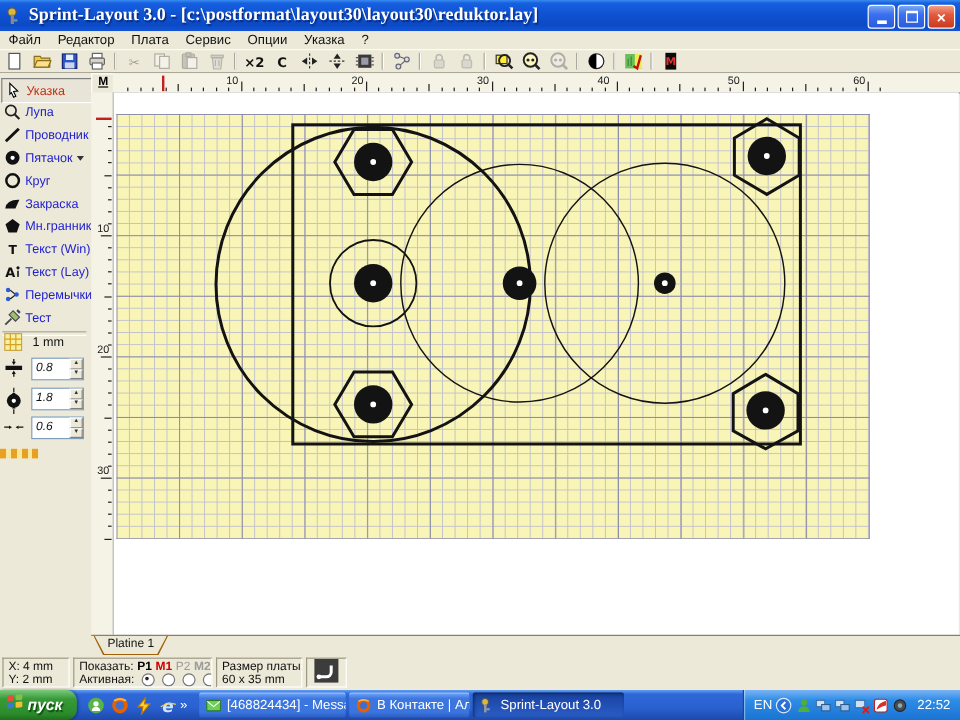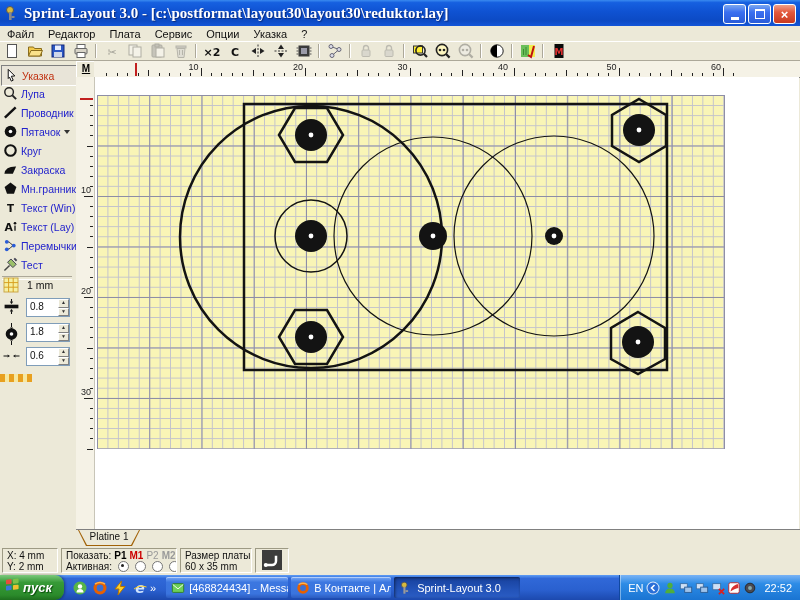--- a/index.html
+++ b/index.html
@@ -39,21 +39,21 @@
   .tool{position:absolute;left:1px;width:74px;height:19px;display:flex;align-items:center;gap:2px;}
   .tool .ticon{width:18px;height:16px;display:flex;align-items:center;justify-content:center;flex:none;}
   .tool .tlabel{font-size:10.5px;color:#2222cc;white-space:nowrap;}
   .tool.sel{border:1px solid;border-color:#808080 #fff #fff #808080;background:#e8e4d8;}
   .tool.sel .tlabel{color:#c03010;}
   .tool .dd{width:0;height:0;border-left:3px solid transparent;border-right:3px solid transparent;border-top:4px solid #333;margin-left:2px;}
   .sidesep{position:absolute;left:2px;width:70px;height:2px;border-top:1px solid #aca899;border-bottom:1px solid #fff;}
   .gridrow{position:absolute;left:3px;top:215px;width:70px;height:18px;display:flex;align-items:center;gap:8px;}
   .gridrow .glabel{font-size:10.5px;color:#111;}
   .spin{position:absolute;left:26px;width:42px;height:17px;background:#fff;border:1px solid #7f9db9;display:flex;}
-  .spin .val{font-size:10px;color:#111;flex:1;padding:2px 0 0 3px;}
+  .spin .val{font-size:10px;color:#111;flex:1;padding:2px 0 0 3px;font-style:italic;}
   .spin .ud{width:11px;display:flex;flex-direction:column;}
   .spin .ud div{flex:1;background:#ece9d8;border:1px solid;border-color:#fff #808080 #808080 #fff;font-size:5px;line-height:4px;text-align:center;color:#333;}
   .sideicon{position:absolute;left:3px;}
   .hatch{position:absolute;left:0px;top:313px;width:32px;height:8px;
     background:repeating-linear-gradient(90deg,#e8a020 0 5px,#f6e8a0 5px 9px);}
 
   
   .corner{position:absolute;left:76px;top:0;width:18px;height:16px;background:#ece9d8;border:1px solid;border-color:#fff #808080 #808080 #fff;font-size:10px;font-weight:bold;text-align:center;line-height:14px;text-decoration:underline;}
   .hruler{position:absolute;left:94px;top:0;width:706px;height:16px;background:#f5f2e6;border-bottom:1px solid #808080;overflow:hidden;}
   .vruler{position:absolute;left:76px;top:16px;width:18px;height:452px;background:#f5f2e6;border-right:1px solid #808080;overflow:hidden;}

